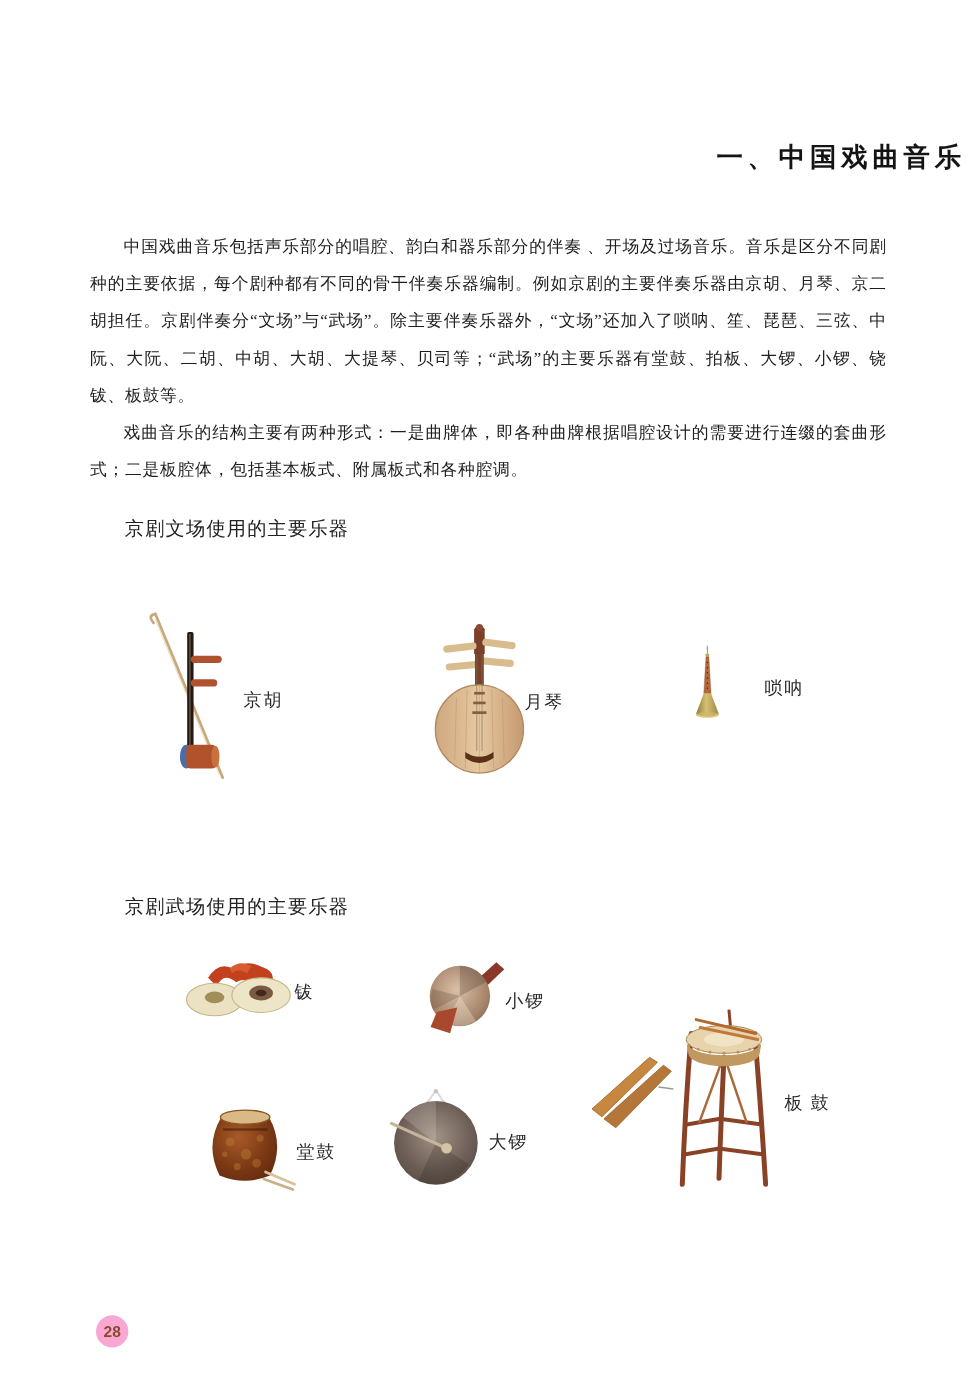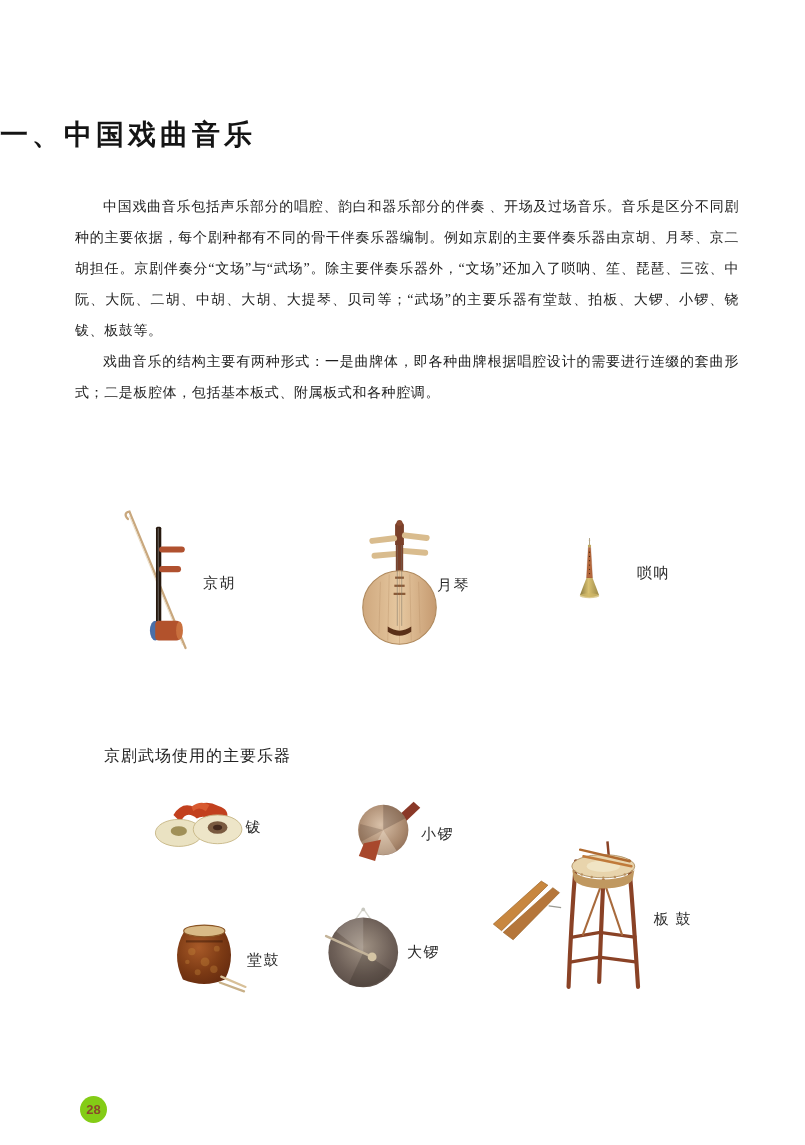--- a/index.html
+++ b/index.html
@@ -4,22 +4,22 @@
 <style>
   * { margin:0; padding:0; box-sizing:border-box; }
   html,body { background:#fff; }
   .page {
     position:relative; width:805px; height:1145px; margin:0 auto;
     background:#ffffff; overflow:hidden;
     font-family:"Liberation Serif", serif; color:#1d1d1d;
   }
   .title {
     position:absolute; top:116px; left:0; width:100%;
-    text-align:left; font-family:"Liberation Sans", sans-serif;
-    font-weight:bold; font-size:28px; letter-spacing:4px; color:#141414;
+    text-align:right; font-family:"Liberation Sans", sans-serif;
+    font-weight:bold; font-size:22px; letter-spacing:4px; color:#141414;
   }
   .bodytext {
     position:absolute; left:75px; top:191px; width:664px;
     font-size:14px; line-height:31px; letter-spacing:0.6px;
     text-align:justify; text-justify:inter-ideograph;
   }
   .bodytext p { text-indent:2em; margin:0; }
   .sec-heading { position:absolute; left:104px; font-size:16px; letter-spacing:1px; color:#222; }
   #civil-heading  { top:431px; }
   #martial-heading{ top:746px; }
@@ -35,37 +35,38 @@
   #fig-xiaohaidi { left:496px; top:532px; width:74px;  height:158px; }
   #fig-suona     { left:576px; top:448px; width:94px;  height:242px;gap:34px; }
   
   #fig-bo      { left:150px; top:794px; width:112px; }
   #fig-xiaoluo { left:344px; top:786px; width:110px; }
   #fig-tanggu  { left:166px; top:906px; width:114px; }
   #fig-daluo   { left:318px; top:892px; width:122px; }
   #fig-bangu   { left:490px; top:822px; width:202px; }
   .page-badge {
     position:absolute; left:80px; top:1096px; width:27px; height:27px;
-    border-radius:50%; background:#84cc16; color:#8a4a2a;
+    border-radius:50%; background:#f9a8d4; color:#8a4a2a;
     display:flex; align-items:center; justify-content:center;
     font-family:"Liberation Sans", sans-serif; font-size:13px; font-weight:bold;
   }
 </style>
 </head>
 <body>
 
 <div class="page">
 
   <h1 class="title">一、中国戏曲音乐</h1>
 
   <div class="bodytext">
     <p>中国戏曲音乐包括声乐部分的唱腔、韵白和器乐部分的伴奏 、开场及过场音乐。音乐是区分不同剧种的主要依据，每个剧种都有不同的骨干伴奏乐器编制。例如京剧的主要伴奏乐器由京胡、月琴、京二胡担任。京剧伴奏分“文场”与“武场”。除主要伴奏乐器外，“文场”还加入了唢呐、笙、琵琶、三弦、中阮、大阮、二胡、中胡、大胡、大提琴、贝司等；“武场”的主要乐器有堂鼓、拍板、大锣、小锣、铙钹、板鼓等。</p>
     <p>戏曲音乐的结构主要有两种形式：一是曲牌体，即各种曲牌根据唱腔设计的需要进行连缀的套曲形式；二是板腔体，包括基本板式、附属板式和各种腔调。</p>
   </div>
 
+  <div class="sec-heading" id="civil-heading">京剧文场使用的主要乐器</div>
 
   <div class="figure" id="fig-jinghu">
     <svg width="120" height="190" viewBox="0 0 120 190">
       <path d="M21 16 Q14 8 23 6 L25 11 L97 186" fill="none" stroke="#c9a87e" stroke-width="3" stroke-linecap="round"></path>
       <line x1="23" y1="12" x2="93" y2="182" stroke="#e6d6ba" stroke-width="1"></line>
       <rect x="58" y="26" width="7" height="132" rx="2" fill="#26180e"></rect>
       <line x1="61" y1="28" x2="61" y2="158" stroke="#999" stroke-width="0.8"></line>
       <rect x="62" y="52" width="34" height="8" rx="4" fill="#b0512f"></rect>
       <rect x="62" y="78" width="29" height="8" rx="4" fill="#b0512f"></rect>
       <ellipse cx="57" cy="163" rx="7" ry="13" fill="#4a6fa8"></ellipse>

